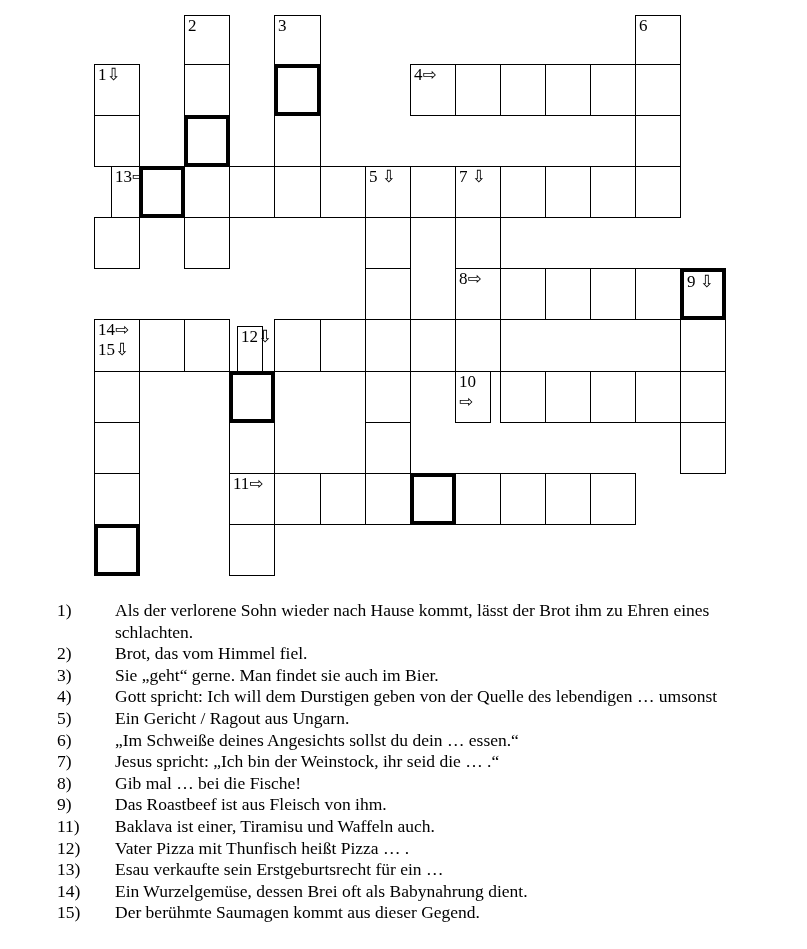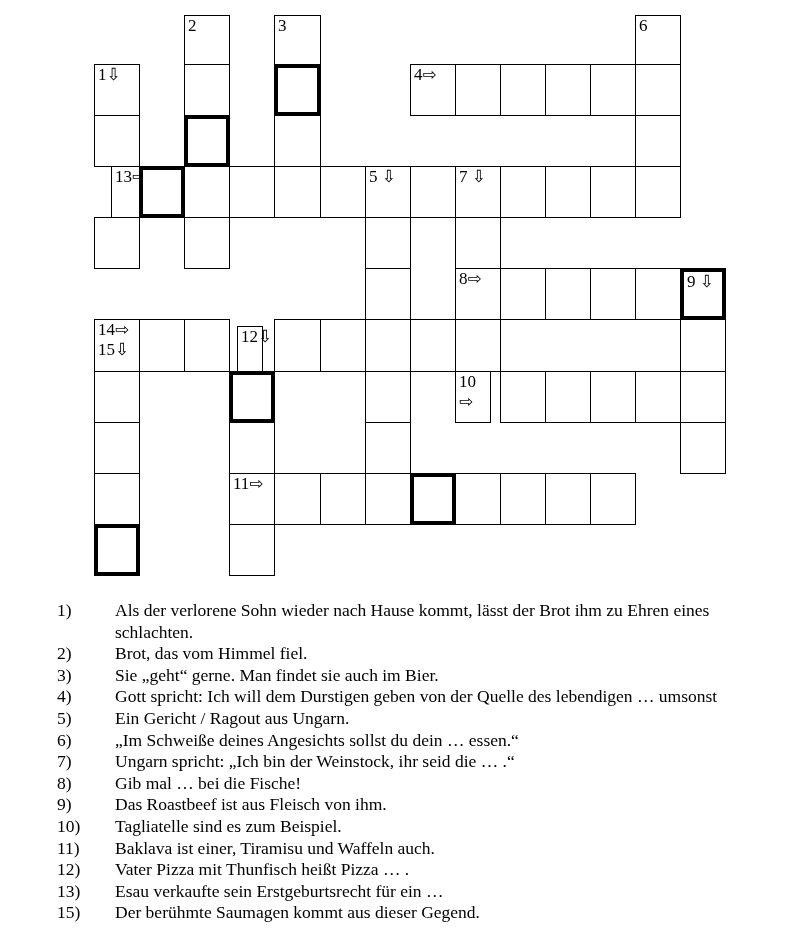--- a/index.html
+++ b/index.html
@@ -196,44 +196,44 @@
       <div class="clue-row">
         <span class="clue-num">5)</span>
         <span class="clue-text">Ein Gericht / Ragout aus Ungarn.</span>
       </div>
       <div class="clue-row">
         <span class="clue-num">6)</span>
         <span class="clue-text">„Im Schweiße deines Angesichts sollst du dein … essen.“</span>
       </div>
       <div class="clue-row">
         <span class="clue-num">7)</span>
-        <span class="clue-text">Ungarn spricht: „Ich bin der Weinstock, ihr seid die … .“</span>
+        <span class="clue-text">Jesus spricht: „Ich bin der Weinstock, ihr seid die … .“</span>
       </div>
       <div class="clue-row">
         <span class="clue-num">8)</span>
         <span class="clue-text">Gib mal … bei die Fische!</span>
       </div>
       <div class="clue-row">
         <span class="clue-num">9)</span>
         <span class="clue-text">Das Roastbeef ist aus Fleisch von ihm.</span>
       </div>
       <div class="clue-row">
-        <span class="clue-num">10)</span>
-        <span class="clue-text">Tagliatelle sind es zum Beispiel.</span>
-      </div>
-      <div class="clue-row">
         <span class="clue-num">11)</span>
         <span class="clue-text">Baklava ist einer, Tiramisu und Waffeln auch.</span>
       </div>
       <div class="clue-row">
         <span class="clue-num">12)</span>
         <span class="clue-text">Vater Pizza mit Thunfisch heißt Pizza … .</span>
       </div>
       <div class="clue-row">
         <span class="clue-num">13)</span>
         <span class="clue-text">Esau verkaufte sein Erstgeburtsrecht für ein …</span>
+      </div>
+      <div class="clue-row">
+        <span class="clue-num">14)</span>
+        <span class="clue-text">Ein Wurzelgemüse, dessen Brei oft als Babynahrung dient.</span>
       </div>
       <div class="clue-row">
         <span class="clue-num">15)</span>
         <span class="clue-text">Der berühmte Saumagen kommt aus dieser Gegend.</span>
       </div>
     </div>
 </div>
 
 </body></html>

